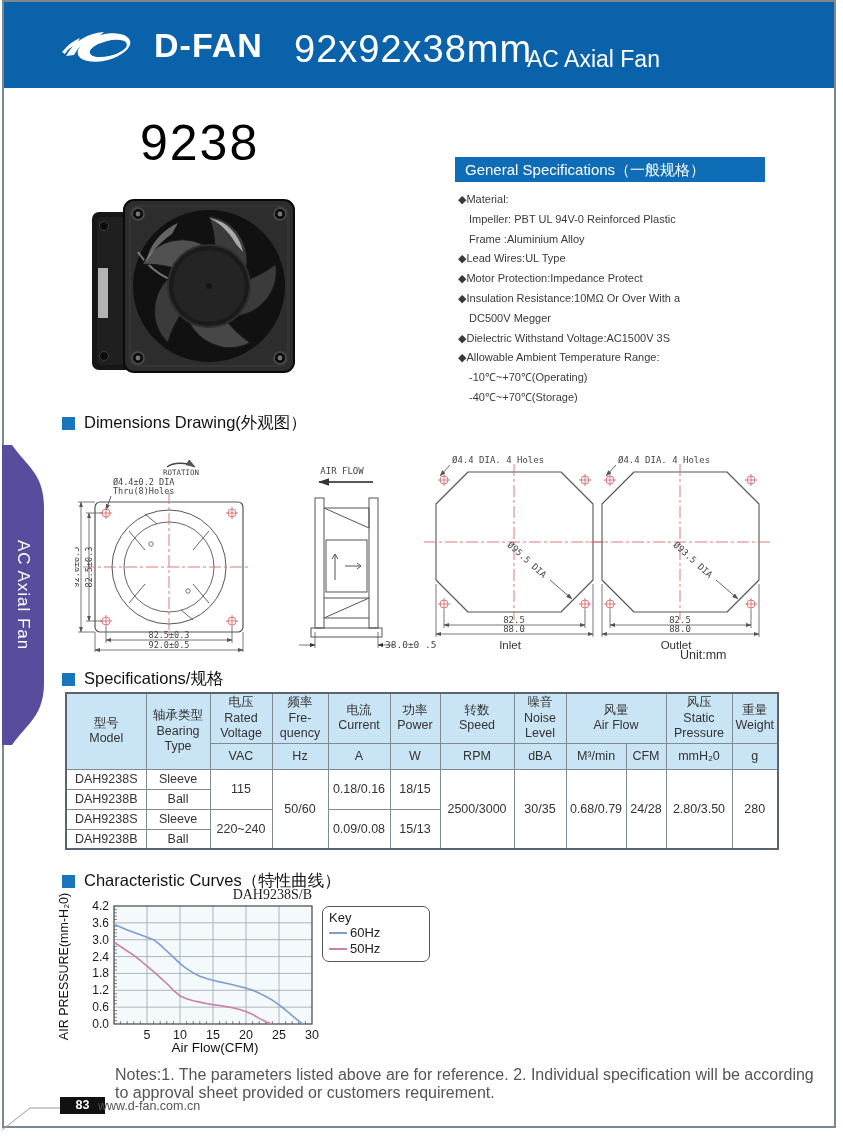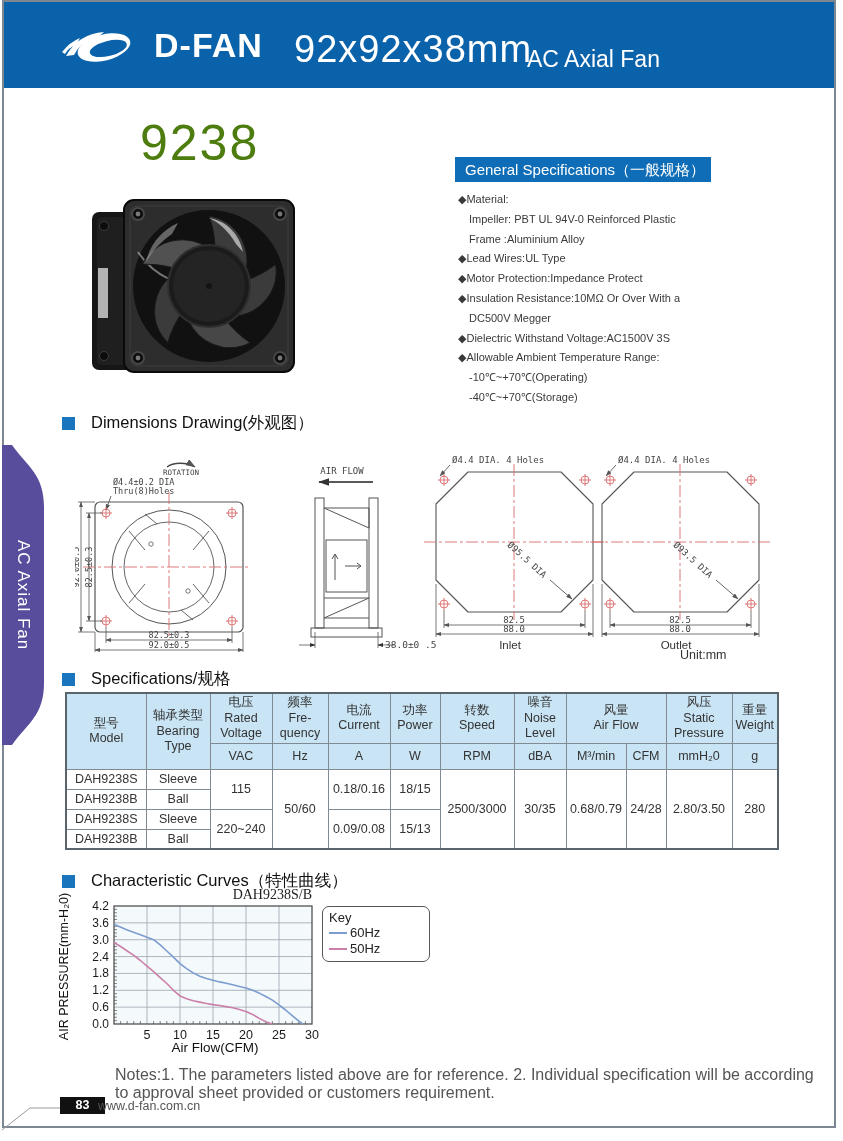--- a/index.html
+++ b/index.html
@@ -11,30 +11,30 @@
   .header{position:absolute;left:4px;top:2px;width:830px;height:86px;background:#0a62aa;}
   .brand-text{position:absolute;left:150px;top:24px;font-size:34px;font-weight:bold;color:#fff;letter-spacing:1px;}
   .hdr-title{position:absolute;left:290px;top:26px;font-size:38px;color:#fff;letter-spacing:1px;}
   .hdr-sub{position:absolute;left:523px;top:44px;font-size:23px;color:#fff;}
   
   .side-tab{position:absolute;left:2px;top:445px;width:42px;height:300px;}
   .side-tab-label{position:absolute;left:2px;top:445px;width:42px;height:300px;
      display:flex;align-items:center;justify-content:center;
      writing-mode:vertical-rl;color:#fff;font-size:17px;letter-spacing:1px;}
   
-  .model-title{position:absolute;left:140px;top:114px;font-size:50px;color:#4d7c0f;letter-spacing:2px;}
+  .model-title{position:absolute;left:140px;top:114px;font-size:50px;color:#000000;letter-spacing:2px;}
   .fan-photo{position:absolute;left:88px;top:192px;}
   
-  .gs-bar{position:absolute;left:455px;top:157px;width:256px;height:25px;background:#0e6db6;
+  .gs-bar{position:absolute;left:455px;top:157px;width:310px;height:25px;background:#0e6db6;
           color:#fff;font-size:15px;line-height:25px;padding-left:10px;box-sizing:border-box;}
   .gs-list{position:absolute;left:458px;top:190px;width:300px;}
   .gs-line{font-size:11px;color:#3a3a3a;line-height:19.8px;}
   .gs-line.indent{padding-left:11px;}
   
-  .sec-hdr{position:absolute;display:flex;align-items:center;gap:16px;}
+  .sec-hdr{position:absolute;display:flex;align-items:center;gap:9px;}
   .sec-square{width:13px;height:13px;background:#1b75bc;flex:0 0 auto;}
   .sec-text{font-size:16.5px;color:#111;}
   
   .draw{position:absolute;}
   .unit-label{position:absolute;left:680px;top:648px;font-size:12.5px;color:#333;}
   .cad{font-family:"DejaVu Sans Mono",monospace;fill:#444;}
   
   .spec-table{position:absolute;left:65px;top:692px;width:712px;border-collapse:collapse;
               border:2px solid #5a646d;table-layout:fixed;}
   .spec-table th,.spec-table td{border:1px solid #7f8a92;text-align:center;vertical-align:middle;

